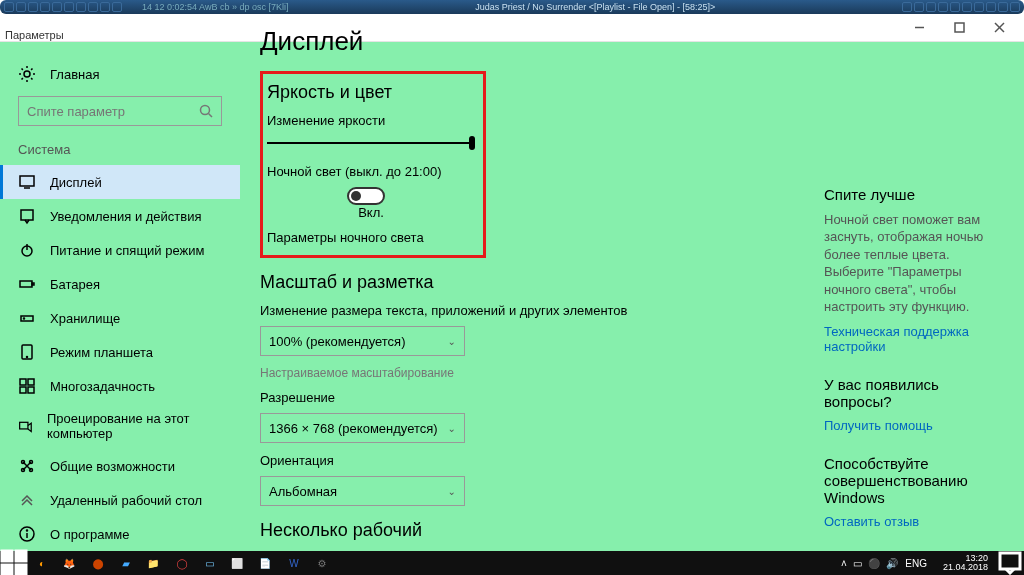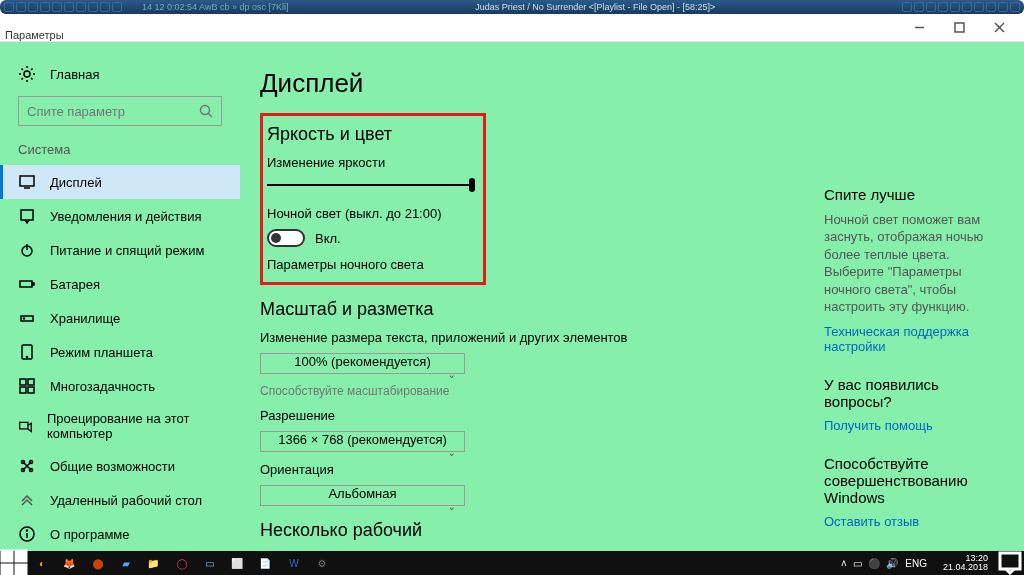--- a/index.html
+++ b/index.html
@@ -32,26 +32,26 @@
 
 
 .main { flex: 1; padding: 18px 24px 0 20px; overflow: hidden; }
 h1 { font-size: 26px; font-weight: 400; margin-bottom: 14px; }
 .highlight-box { border: 3px solid #e51b1b; padding: 2px 8px 10px 4px; width: 226px; }
 h2 { font-size: 18px; font-weight: 400; margin: 6px 0 10px 0; }
 .lbl { font-size: 13px; margin-bottom: 8px; }
 .slider { position: relative; height: 14px; margin-bottom: 14px; }
 .slider .track { position: absolute; top: 6px; left: 0; right: 0; height: 2px; background: #000; }
 .slider .thumb { position: absolute; right: 0; top: 0; width: 6px; height: 14px; background: #000; border-radius: 3px; }
-.toggle-row { display: flex; align-items: center; margin: 6px 0 10px 0; }
+.toggle-row { display: flex; align-items: center; margin: 6px 0 10px 0; flex-direction: column; }
 .toggle { width: 38px; height: 18px; border: 2px solid #333; border-radius: 10px; position: relative; margin-right: 10px; background: #fff; }
 .toggle .knob { position: absolute; left: 2px; top: 2px; width: 10px; height: 10px; background: #333; border-radius: 50%; }
 .link { font-size: 13px; color: #000; margin-top: 4px; }
 .sublink { font-size: 12px; color: #767676; margin: 6px 0 10px 0; }
-.combo { width: 205px; height: 21px; border: 1px solid #999; display: flex; align-items: center; padding: 0 8px; font-size: 13px; margin-bottom: 10px; flex-direction: column; }
+.combo { width: 205px; height: 30px; border: 1px solid #999; display: flex; align-items: center; padding: 0 8px; font-size: 13px; margin-bottom: 10px; }
 .combo .chev { margin-left: auto; font-size: 10px; color: #555; }
 
 
 .right { width: 200px; padding: 40px 14px 0 0; font-size: 13px; }
 .right h3 { font-size: 15px; font-weight: 400; margin-bottom: 8px; }
 .right p { color: #555; margin-bottom: 8px; line-height: 1.35; }
 .rlink { color: #0067c0; margin-bottom: 22px; display: block; }
 
 
 .taskbar { position: absolute; bottom: 0; left: 0; right: 0; height: 24px; background: #101010; display: flex; align-items: center; font-size: 10px; color: #fff; }
@@ -259,21 +259,21 @@
       </div>
       <div class="link">Параметры ночного света</div>
     </div>
 
     <h2 style="margin-top:14px">Масштаб и разметка</h2>
     <div class="lbl">Изменение размера текста, приложений и других элементов</div>
     <div class="combo">
       <span>100% (рекомендуется)</span>
       <span class="chev">⌄</span>
     </div>
-    <div class="sublink">Способствуйте масштабирование</div>
+    <div class="sublink">Настраиваемое масштабирование</div>
 
     <div class="lbl">Разрешение</div>
     <div class="combo">
       <span>1366 × 768 (рекомендуется)</span>
       <span class="chev">⌄</span>
     </div>
 
     <div class="lbl">Ориентация</div>
     <div class="combo">
       <span>Альбомная</span>

